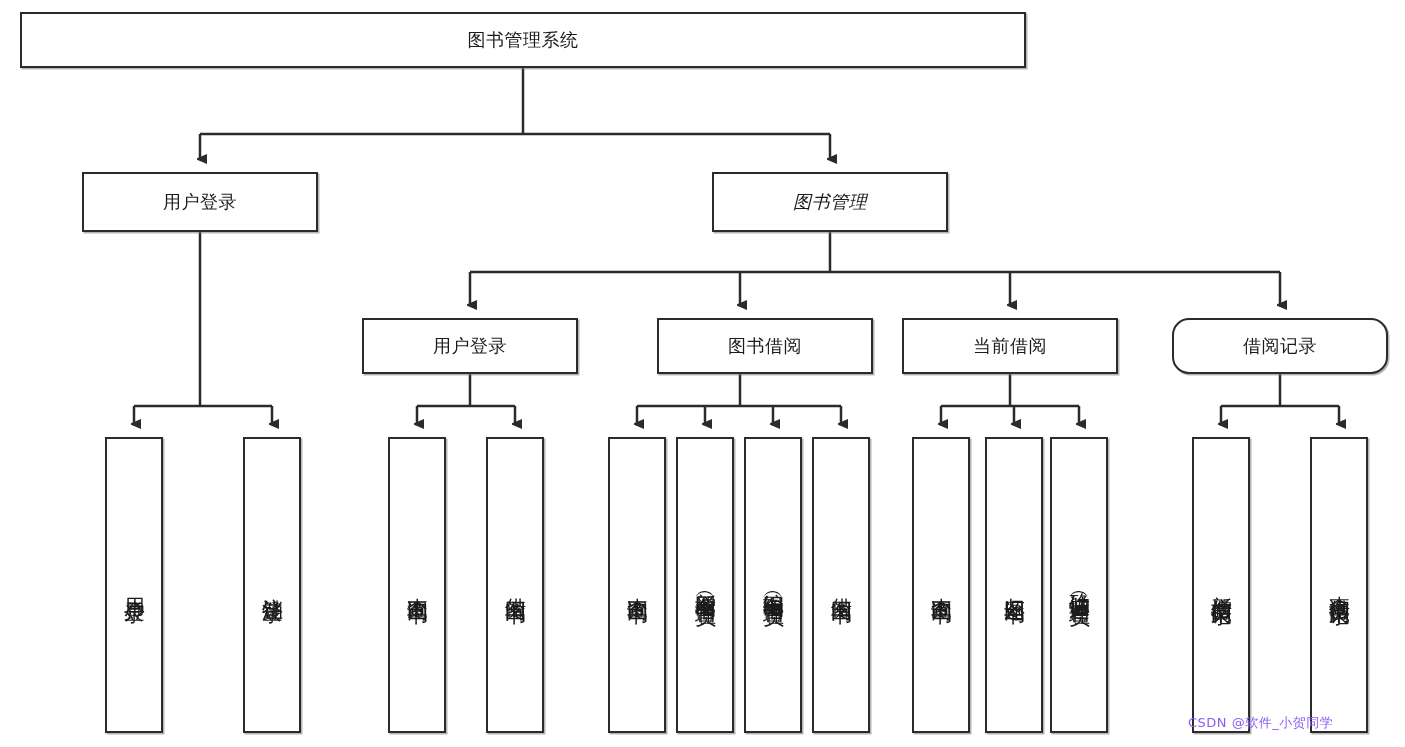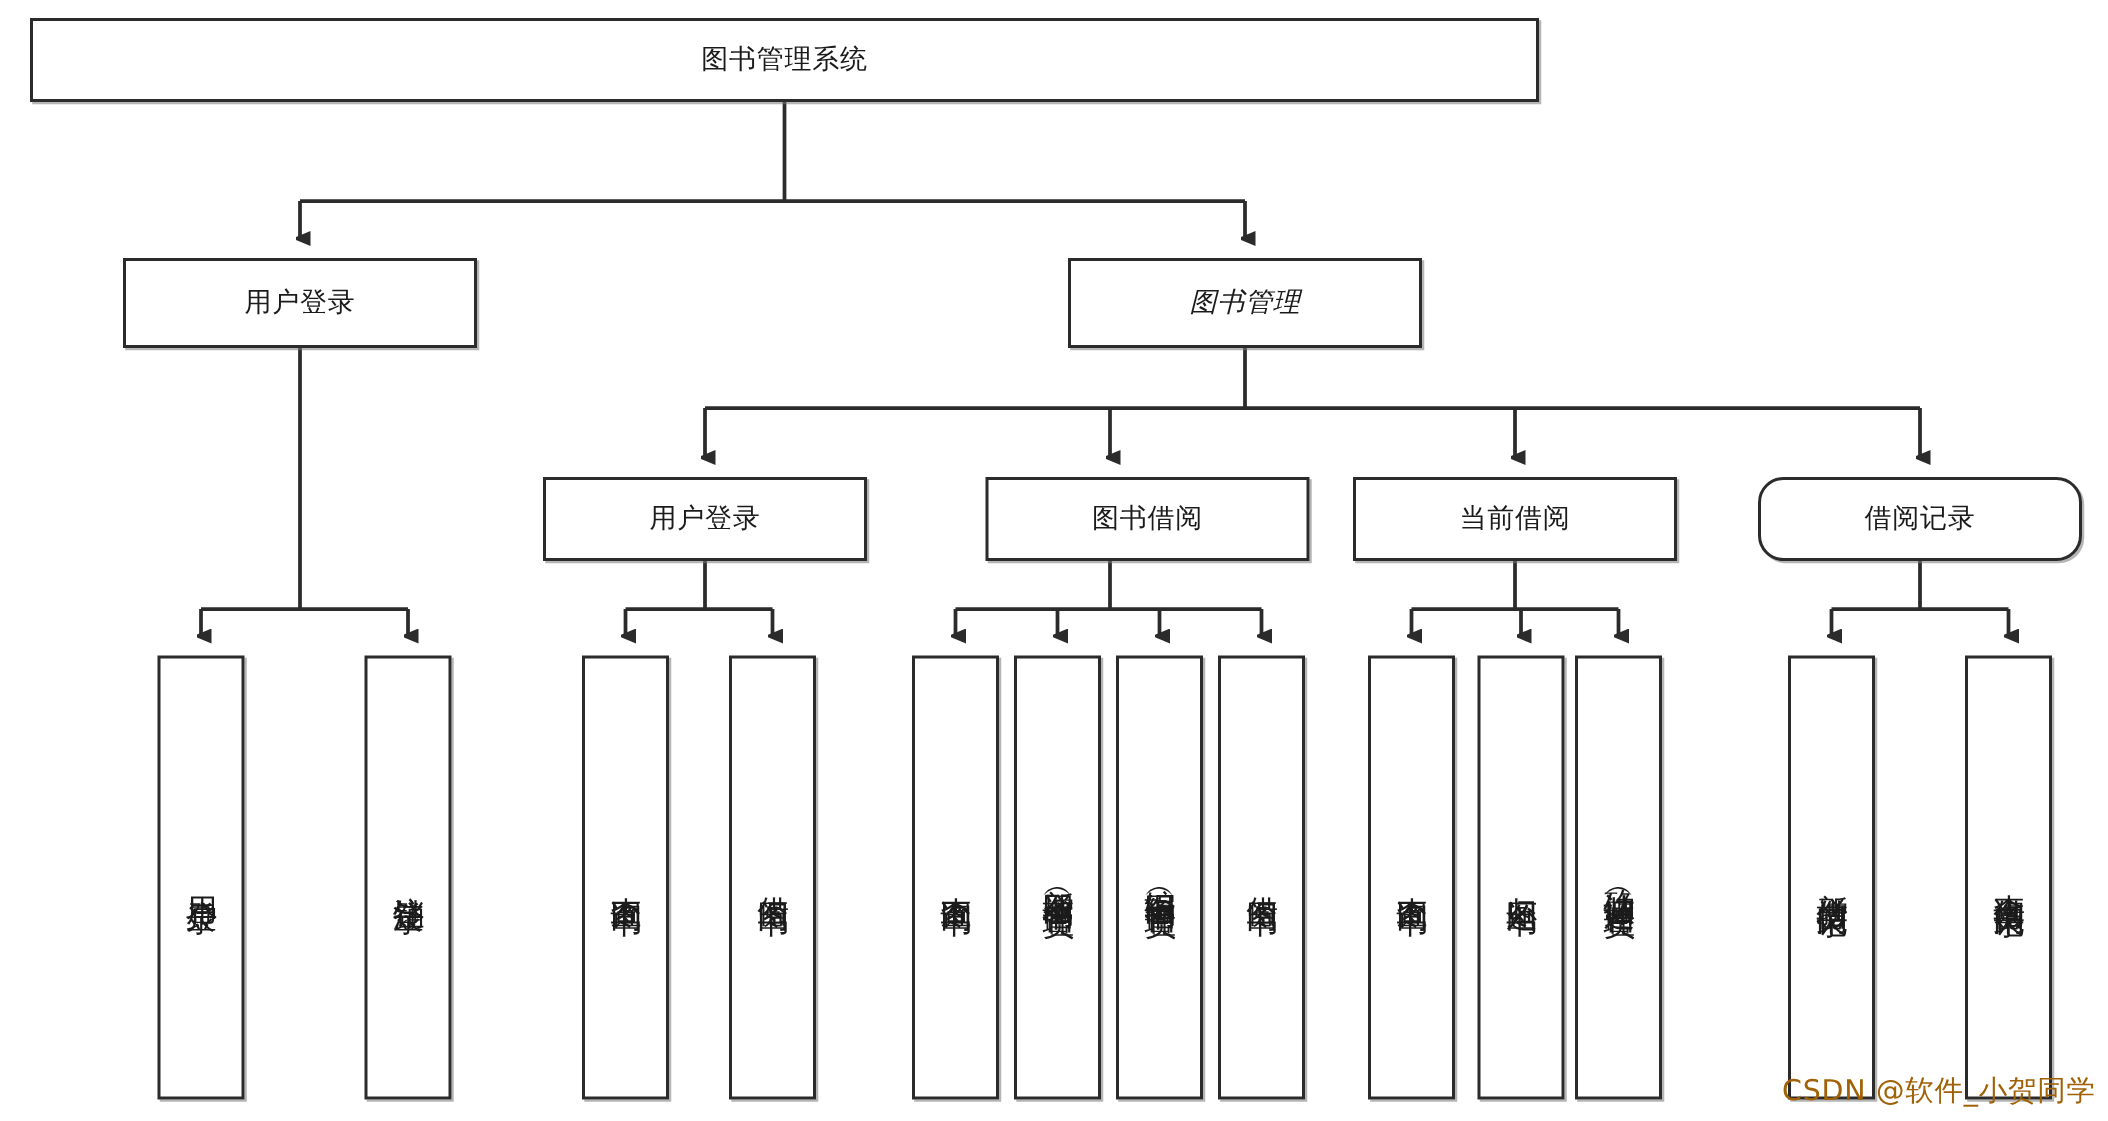--- a/index.html
+++ b/index.html
@@ -50,22 +50,22 @@
     writing-mode: vertical-rl;
     text-orientation: upright;
     white-space: normal;
     letter-spacing: 2px;
     line-height: 1.0;
     font-size: 21px;
     max-height: 100%;
   }
   .watermark {
     position: absolute;
-    font-size: 19px;
-    color: #a16207;
+    font-size: 13px;
+    color: #8b5cf6;
     white-space: nowrap;
     letter-spacing: 0.5px;
     font-family: "DejaVu Sans", "Liberation Sans", sans-serif;
   }
 </style>
 </head>
 <body>
 
 <div id="diagram-root">
 

